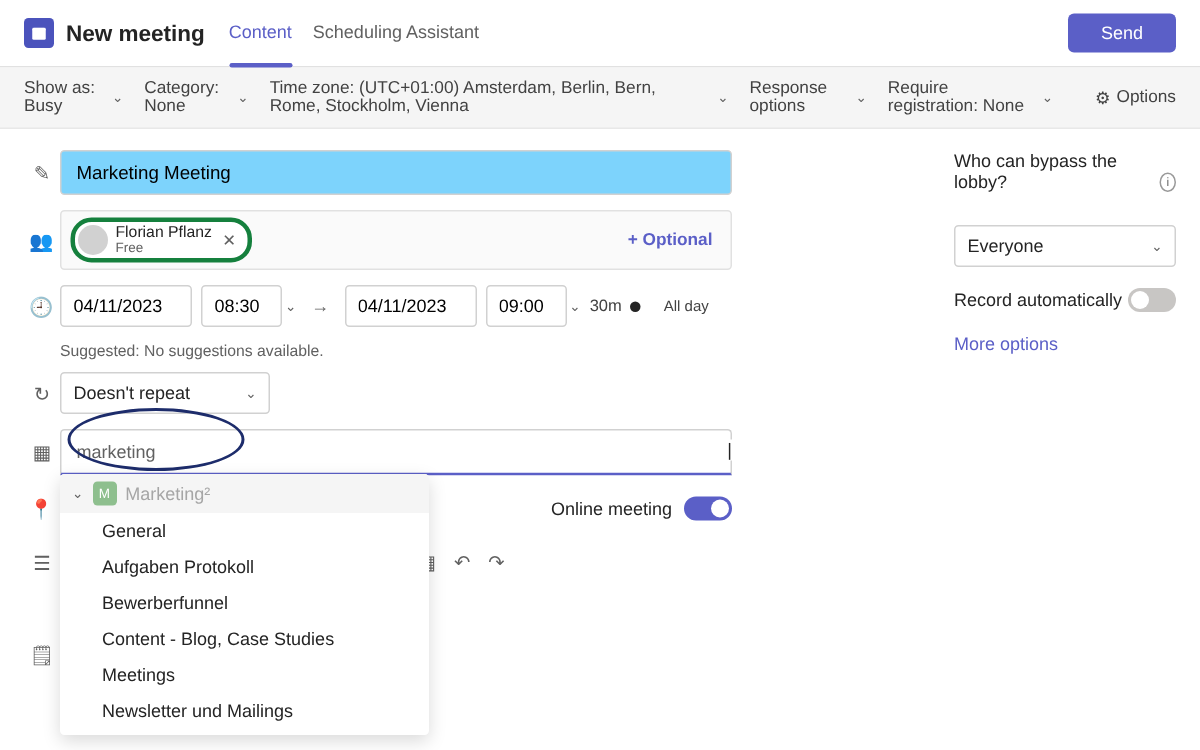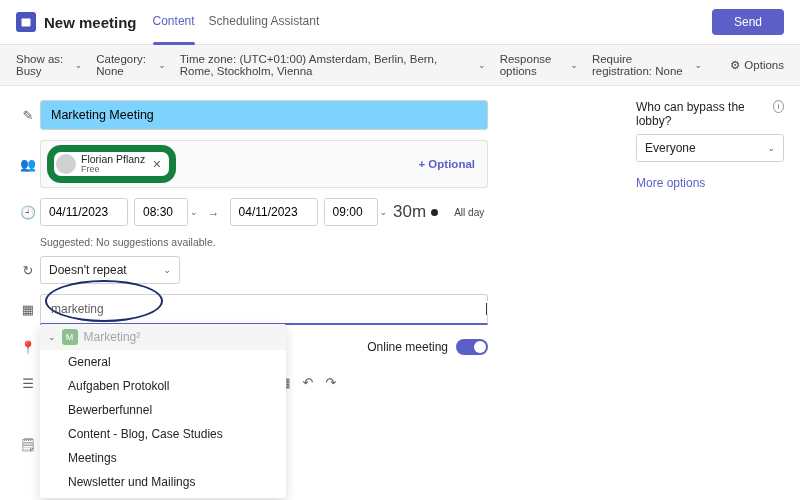--- a/index.html
+++ b/index.html
@@ -24,33 +24,33 @@
 .left { flex: 1; padding: 14px 8px 14px 16px; position: relative; }
 .right { width: 180px; padding: 14px 16px; font-size: 12px; color: #242424; }
 
 .row { display: flex; align-items: center; margin-bottom: 10px; }
 .icon-col { width: 24px; display: flex; justify-content: center; color: #616161; font-size: 13px; }
 .field-col { flex: 1; max-width: 448px; }
 
 .title-input { width: 100%; border: 1px solid #d1d1d1; border-radius: 3px; padding: 7px 10px; font-size: 12.5px; background:#7dd3fc; }
 
 .attendee-box { width: 100%; border: 1px solid #e1e1e1; border-radius: 3px; padding: 4px 6px; display: flex; align-items: center; background:#fafafa; min-height:34px;}
-.chip { display: flex; align-items: center; background: #fff; border: 7px solid #15803d; border-radius: 14px; padding: 2px 6px 2px 2px; gap:5px; font-size: 11px;}
+.chip { display: flex; align-items: center; background: #fff; border: 3px solid #15803d; border-radius: 14px; padding: 2px 6px 2px 2px; gap:5px; font-size: 11px;}
 .avatar { width: 20px; height: 20px; border-radius: 50%; background: #d1d1d1; }
 .chip-text { display:flex; flex-direction:column; line-height:1; }
 .chip-name { font-size:10.5px; color:#242424; }
 .chip-status { font-size:9px; color:#616161; }
 .chip-x { color:#616161; cursor:pointer; padding:0 2px; font-size:11px;}
 .optional-link { color:#5b5fc7; font-size:11.5px; cursor:pointer; padding-right:6px;font-weight:bold;}
 
 .date-input, .time-input { border:1px solid #d1d1d1; border-radius:3px; padding:6px 8px; font-size:12px; background:#fff;}
 .date-input { width:88px; }
 .time-input { width:54px; }
 .arrow-sep { color:#616161; padding:0 4px; }
-.dur { color:#424242; font-size:17px; display:flex; align-items:center; gap:5px;justify-content:flex-end;}
+.dur { color:#424242; font-size:11px; display:flex; align-items:center; gap:5px;justify-content:flex-end;}
 .dur-dot { width:7px; height:7px; border-radius:50%; background:#242424; display:inline-block;}
 .allday { color:#424242; font-size:10px; margin-left:10px;}
 
 .suggest { font-size:10.5px; color:#616161; margin:2px 0 8px 24px; }
 
 .repeat-field { width:140px; border:1px solid #d1d1d1; border-radius:3px; padding:6px 8px; font-size:12px; display:flex; align-items:center; justify-content:space-between; background:#fff; position:relative;}
 
 .channel-input-wrap { position:relative; width:448px; }
 .channel-box { width:100%; border:1px solid #d1d1d1; border-bottom:2px solid #5b5fc7; border-radius:3px 3px 0 0; padding:7px 10px; font-size:12px; color:#616161; background:#fff; }
 .channel-caret { position:absolute; right:0; top:7px; color:#242424; background:#fff; }
@@ -67,21 +67,21 @@
 
 .online-row { display:flex; align-items:center; justify-content:flex-end; gap:8px; width:448px; font-size:12px; color:#242424; padding:4px 0;}
 .toggle { width:32px; height:16px; background:#5b5fc7; border-radius:10px; position:relative; cursor:pointer;}
 .toggle::after{content:""; position:absolute; right:2px; top:2px; width:12px; height:12px; background:#fff; border-radius:50%;}
 .toggle.off { background:#c8c6c4; }
 .toggle.off::after{ right:auto; left:2px; }
 
 .rt-toolbar { display:flex; gap:12px; color:#616161; font-size:13px; padding:6px 4px; width:448px;}
 .rt-toolbar span{cursor:pointer;}
 
-.right-label { font-size:12px; color:#242424; display:flex; align-items:flex-start; gap:16px; margin-bottom:6px;}
+.right-label { font-size:12px; color:#242424; display:flex; align-items:flex-end; gap:16px; margin-bottom:22px;}
 .info-i { width:13px; height:13px; border:1px solid #999; border-radius:50%; display:inline-flex; align-items:center; justify-content:center; font-size:8px; color:#666; font-style:normal;}
 .select { width:100%; border:1px solid #d1d1d1; border-radius:3px; padding:6px 8px; font-size:12px; display:flex; justify-content:space-between; align-items:center; background:#fff; margin-bottom:14px;}
 .record-row { display:flex; justify-content:space-between; align-items:center; margin-bottom:14px; font-size:12px;}
 .more-link { color:#5b5fc7; font-size:12px; cursor:pointer;}
 </style>
 </head>
 <body>
 
 <div class="header">
   <div class="app-icon">
@@ -265,15 +265,19 @@
 
   <div class="right">
     <div class="right-label">
       <span>Who can bypass the lobby?</span>
       <span class="info-i">i</span>
     </div>
     <div class="select">
       <span>Everyone</span>
         <span class="chev">⌄</span>
     </div>
+    <div class="record-row">
+      <span>Record automatically</span>
+      <div class="toggle off"></div>
+    </div>
     <div class="more-link">More options</div>
   </div>
 </div>
 
 </body></html>

